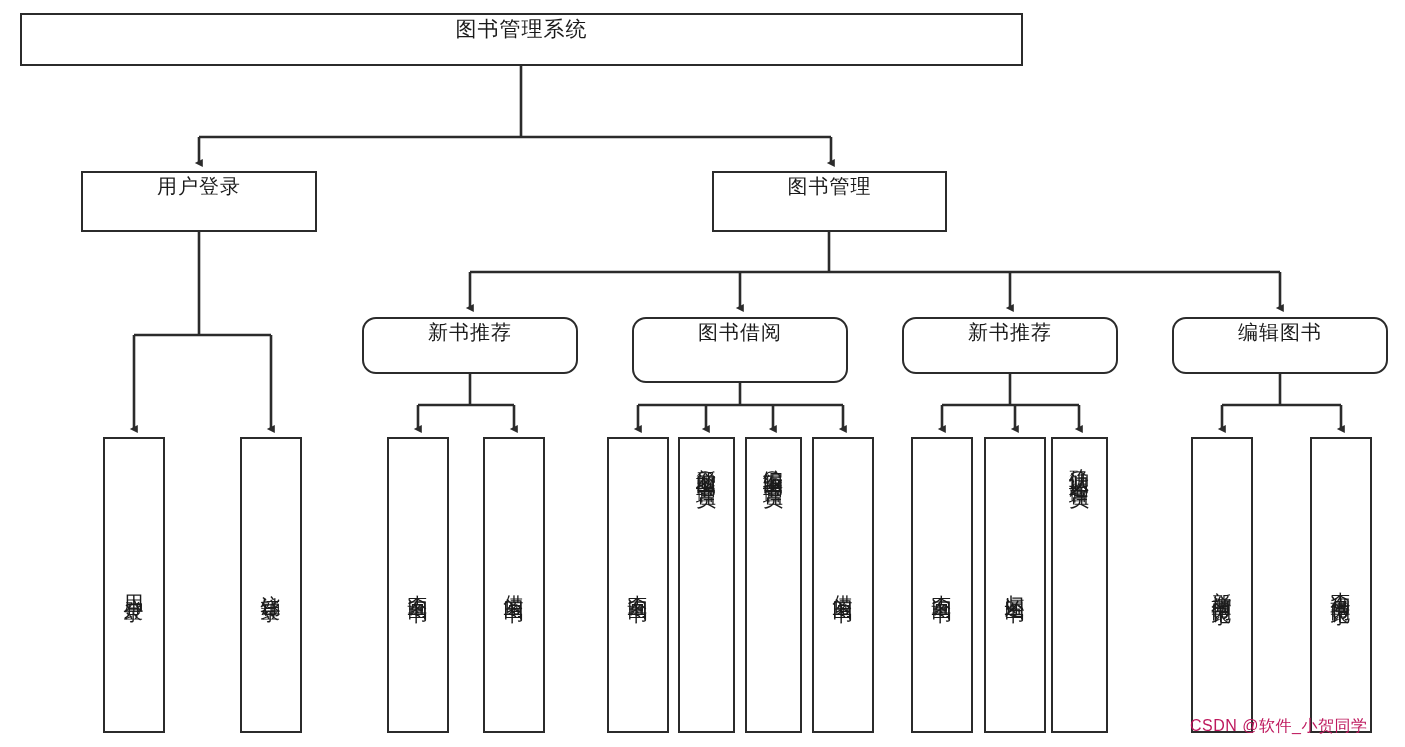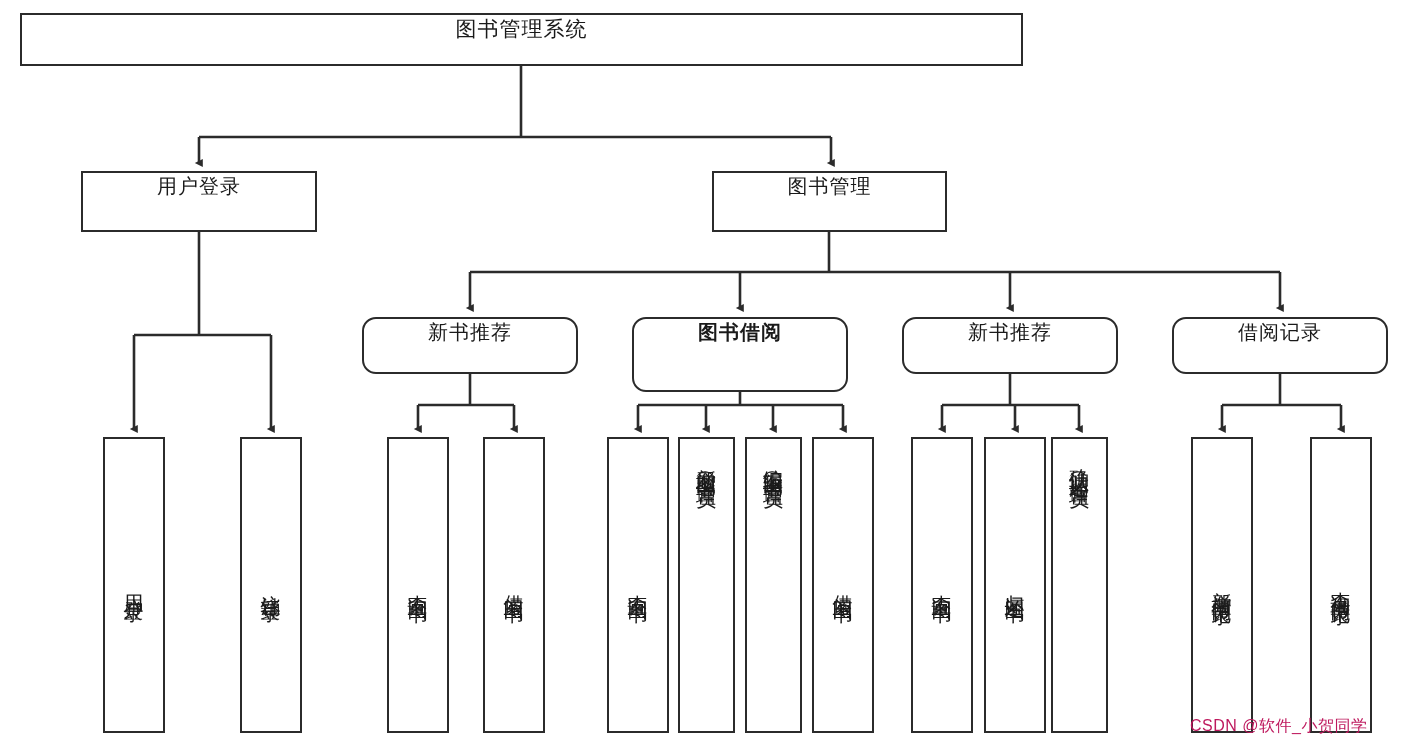--- a/index.html
+++ b/index.html
@@ -140,28 +140,28 @@
         <span>用户登录</span>
       </div>
       <div class="node level1-node" style="left: 712px; top: 171px; width: 235px; height: 61px;">
         <span>图书管理</span>
       </div>
     </div>
   <div id="level2-container">
       <div class="node level2-node" style="left: 362px; top: 317px; width: 216px; height: 57px;">
         <span>新书推荐</span>
       </div>
-      <div class="node level2-node" style="left: 632px; top: 317px; width: 216px; height: 75px; font-weight: bold;">
+      <div class="node level2-node" style="left: 632px; top: 317px; width: 216px; height: 66px;">
         <span>图书借阅</span>
       </div>
       <div class="node level2-node" style="left: 902px; top: 317px; width: 216px; height: 57px;">
         <span>新书推荐</span>
       </div>
       <div class="node level2-node" style="left: 1172px; top: 317px; width: 216px; height: 57px;">
-        <span>借阅记录</span>
+        <span>编辑图书</span>
       </div>
     </div>
   <div id="leaves-container">
       <div class="node leaf-node align-mid" style="left: 103px; top: 437px; width: 62px; height: 296px;">
         <span class="vtext">用户登录</span>
       </div>
       <div class="node leaf-node align-mid" style="left: 240px; top: 437px; width: 62px; height: 296px;">
         <span class="vtext">注销登录</span>
       </div>
       <div class="node leaf-node align-mid" style="left: 387px; top: 437px; width: 62px; height: 296px;">

